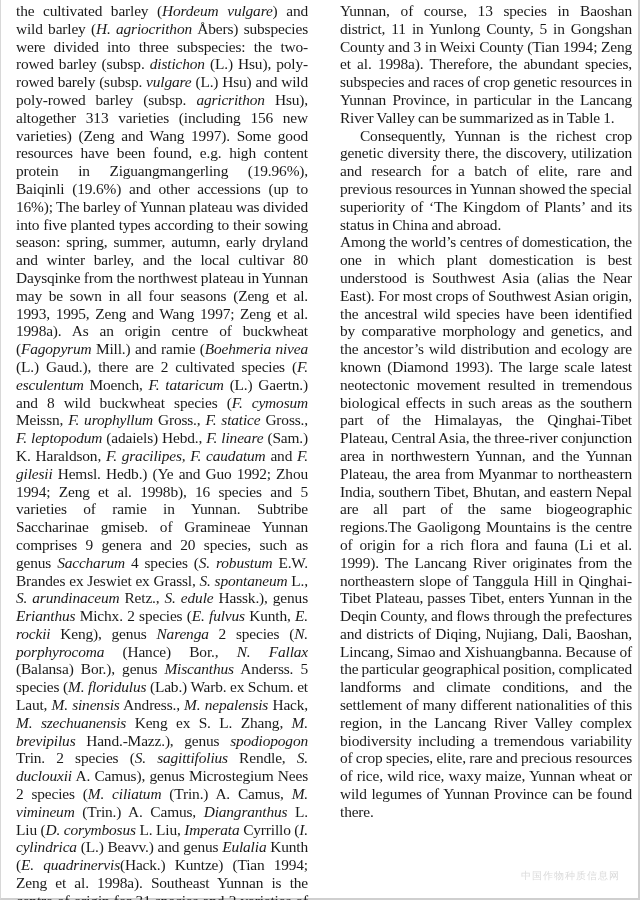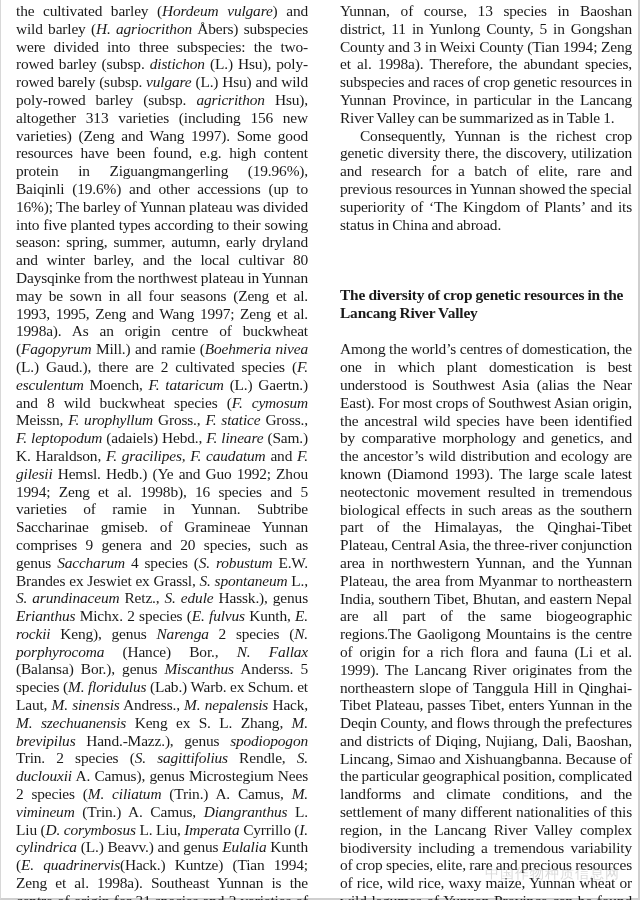--- a/index.html
+++ b/index.html
@@ -38,35 +38,34 @@
       font-weight: bold;
       text-align: left;
       margin-top: 53px !important;
       margin-bottom: 18px !important;
       line-height: 18px;
     }
     .watermark {
       position: absolute;
       right: 18px; bottom: 15px;
       font-family: "DejaVu Sans", sans-serif;
-      font-size: 14px;
+      font-size: 10px;
       color: rgba(150,150,150,0.35);
       letter-spacing: 1px;
     }
   </style>
 </head>
 <body>
 
 <div class="page">
   <div class="col col-left">
     <p id="left-p1">the cultivated barley (<i>Hordeum vulgare</i>) and wild barley (<i>H. agriocrithon</i> Åbers) subspecies were divided into three subspecies: the two-rowed barley (subsp. <i>distichon</i> (L.) Hsu), poly-rowed barely (subsp. <i>vulgare</i> (L.) Hsu) and wild poly-rowed barley (subsp. <i>agricrithon</i> Hsu), altogether 313 varieties (including 156 new varieties) (Zeng and Wang 1997). Some good resources have been found, e.g. high content protein in Ziguangmangerling (19.96%), Baiqinli (19.6%) and other accessions (up to 16%); The barley of Yunnan plateau was divided into five planted types according to their sowing season: spring, summer, autumn, early dryland and winter barley, and the local cultivar 80 Daysqinke from the northwest plateau in Yunnan may be sown in all four seasons (Zeng et al. 1993, 1995, Zeng and Wang 1997; Zeng et al. 1998a). As an origin centre of buckwheat (<i>Fagopyrum</i> Mill.) and ramie (<i>Boehmeria nivea</i> (L.) Gaud.), there are 2 cultivated species (<i>F. esculentum</i> Moench, <i>F. tataricum</i> (L.) Gaertn.) and 8 wild buckwheat species (<i>F. cymosum</i> Meissn, <i>F. urophyllum</i> Gross., <i>F. statice</i> Gross., <i>F. leptopodum</i> (adaiels) Hebd., <i>F. lineare</i> (Sam.) K. Haraldson, <i>F. gracilipes, F. caudatum</i> and <i>F. gilesii</i> Hemsl. Hedb.) (Ye and Guo 1992; Zhou 1994; Zeng et al. 1998b), 16 species and 5 varieties of ramie in Yunnan. Subtribe Saccharinae gmiseb. of Gramineae Yunnan comprises 9 genera and 20 species, such as genus <i>Saccharum</i> 4 species (<i>S. robustum</i> E.W. Brandes ex Jeswiet ex Grassl, <i>S. spontaneum</i> L., <i>S. arundinaceum</i> Retz., <i>S. edule</i> Hassk.), genus <i>Erianthus</i> Michx. 2 species (<i>E. fulvus</i> Kunth, <i>E. rockii</i> Keng), genus <i>Narenga</i> 2 species (<i>N. porphyrocoma</i> (Hance) Bor., <i>N. Fallax</i> (Balansa) Bor.), genus <i>Miscanthus</i> Anderss. 5 species (<i>M. floridulus</i> (Lab.) Warb. ex Schum. et Laut, <i>M. sinensis</i> Andress., <i>M. nepalensis</i> Hack, <i>M. szechuanensis</i> Keng ex S. L. Zhang, <i>M. brevipilus</i> Hand.-Mazz.), genus <i>spodiopogon</i> Trin. 2 species (<i>S. sagittifolius</i> Rendle, <i>S. duclouxii</i> A. Camus), genus Microstegium Nees 2 species (<i>M. ciliatum</i> (Trin.) A. Camus, <i>M. vimineum</i> (Trin.) A. Camus, <i>Diangranthus</i> L. Liu (<i>D. corymbosus</i> L. Liu, <i>Imperata</i> Cyrrillo (<i>I. cylindrica</i> (L.) Beavv.) and genus <i>Eulalia</i> Kunth (<i>E. quadrinervis</i>(Hack.) Kuntze) (Tian 1994; Zeng et al. 1998a). Southeast Yunnan is the centre of origin for 31 species and 2 varieties of tea trees ( L.), holding 82.5% of the total in the world, 37 species and 3 varieties (Tian 1994; Zeng et al. 1998a). Genus  Lindl. in Yunnan includes 55 species, varieties and formae, constituting 53.9% of the total 102 in China. 2 new species, 5 endangered species and 15 unique species of actinidia were collected in</p>
   </div>
 
   <div class="col col-right">
     <p>Yunnan, of course, 13 species in Baoshan district, 11 in Yunlong County, 5 in Gongshan County and 3 in Weixi County (Tian 1994; Zeng et al. 1998a). Therefore, the abundant species, subspecies and races of crop genetic resources in Yunnan Province, in particular in the Lancang River Valley can be summarized as in Table 1.</p>
     <p class="indent">Consequently, Yunnan is the richest crop genetic diversity there, the discovery, utilization and research for a batch of elite, rare and previous resources in Yunnan showed the special superiority of ‘The Kingdom of Plants’ and its status in China and abroad.</p>
-    <p class="section-heading">The diversity of crop genetic resources in the Lancang River Valley</p>
     <p>Among the world’s centres of domestication, the one in which plant domestication is best understood is Southwest Asia (alias the Near East). For most crops of Southwest Asian origin, the ancestral wild species have been identified by comparative morphology and genetics, and the ancestor’s wild distribution and ecology are known (Diamond 1993). The large scale latest neotectonic movement resulted in tremendous biological effects in such areas as the southern part of the Himalayas, the Qinghai-Tibet Plateau, Central Asia, the three-river conjunction area in northwestern Yunnan, and the Yunnan Plateau, the area from Myanmar to northeastern India, southern Tibet, Bhutan, and eastern Nepal are all part of the same biogeographic regions.The Gaoligong Mountains is the centre of origin for a rich flora and fauna (Li et al. 1999). The Lancang River originates from the northeastern slope of Tanggula Hill in Qinghai-Tibet Plateau, passes Tibet, enters Yunnan in the Deqin County, and flows through the prefectures and districts of Diqing, Nujiang, Dali, Baoshan, Lincang, Simao and Xishuangbanna. Because of the particular geographical position, complicated landforms and climate conditions, and the settlement of many different nationalities of this region, in the Lancang River Valley complex biodiversity including a tremendous variability of crop species, elite, rare and precious resources of rice, wild rice, waxy maize, Yunnan wheat or wild legumes of Yunnan Province can be found there.</p>
 
   </div>
 
   <div class="watermark">中国作物种质信息网</div>
 </div>
 
 </body></html>

